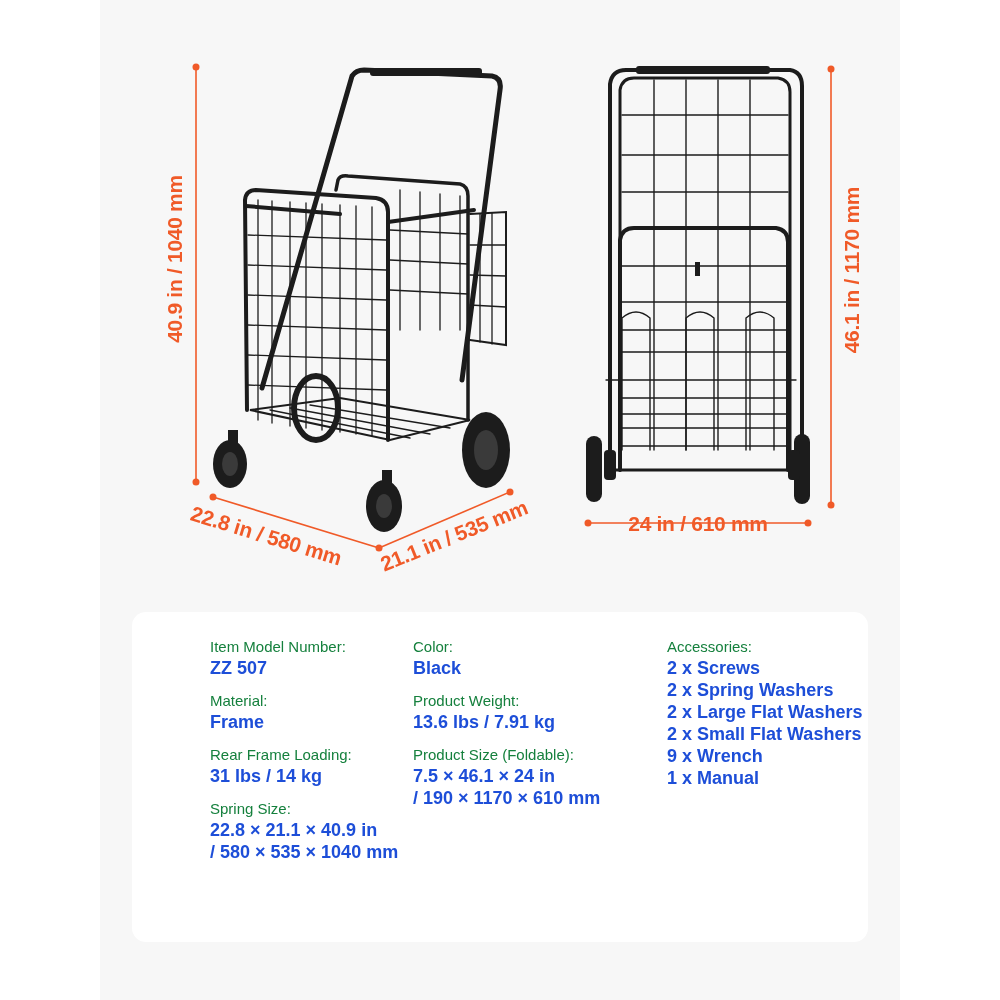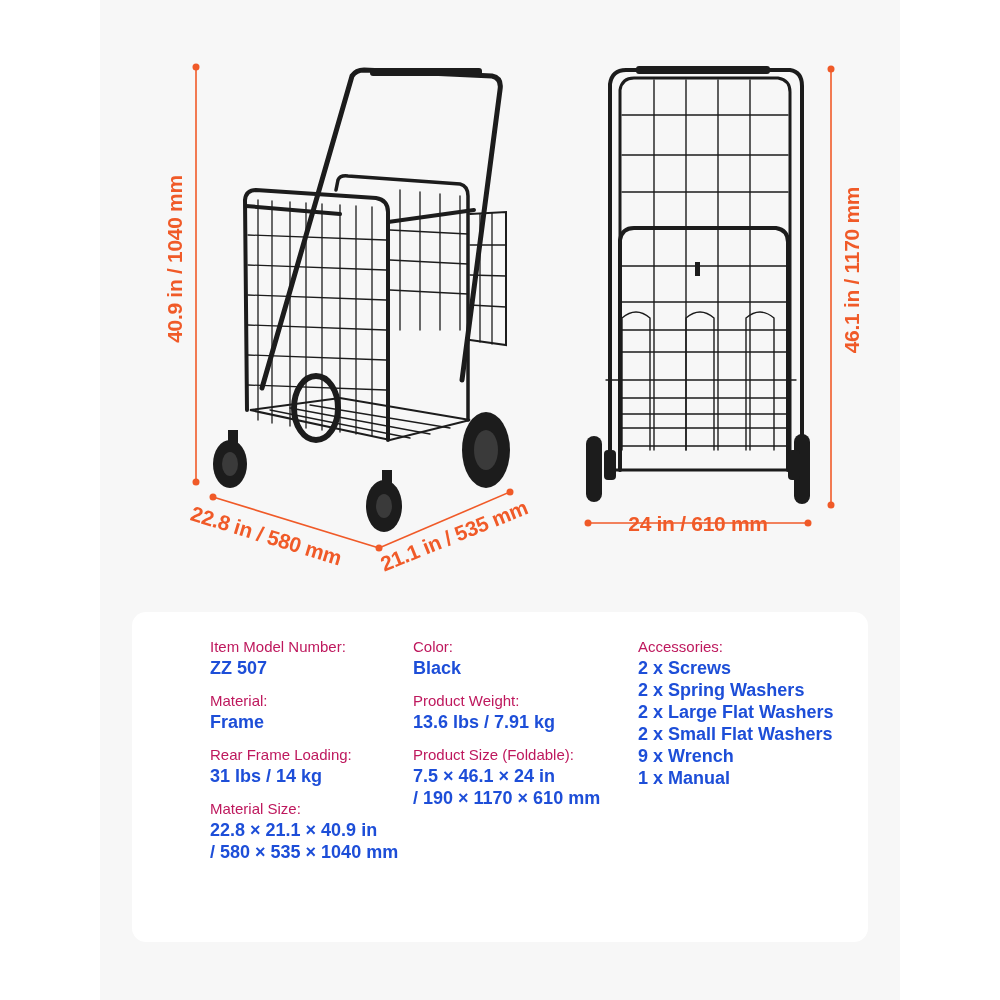--- a/index.html
+++ b/index.html
@@ -5,21 +5,21 @@
   html, body { margin:0; padding:0; }
   body { width:1000px; height:1000px; background:#ffffff; position:relative; overflow:hidden;
          font-family:"Liberation Sans", "DejaVu Sans", sans-serif; }
   .panel { position:absolute; left:100px; top:0; width:800px; height:1000px; background:#f7f7f7; }
   .dim-text { position:absolute; color:#f05a28; font-weight:bold; font-size:21px; white-space:nowrap;
               transform-origin:center center; letter-spacing:-0.3px; }
   .card { position:absolute; left:132px; top:612px; width:736px; height:330px; background:#ffffff;
           border-radius:14px; }
   .col { position:absolute; top:24px; }
   .spec { margin-bottom:11px; }
-  .label { color:#be185d; font-size:15px; line-height:21px; }
+  .label { color:#15803d; font-size:15px; line-height:21px; }
   .value { color:#1d4ed8; font-size:18px; font-weight:bold; line-height:22px; }
   svg { position:absolute; left:0; top:0; }
 </style>
 </head>
 <body>
 
 <div class="panel"></div>
 
 <svg width="1000" height="600" viewBox="0 0 1000 600">
 
@@ -151,21 +151,21 @@
     </div>
     <div class="spec">
       <div class="label">Material:</div>
       <div class="value">Frame</div>
     </div>
     <div class="spec">
       <div class="label">Rear Frame Loading:</div>
       <div class="value">31 lbs / 14 kg</div>
     </div>
     <div class="spec">
-      <div class="label">Material Size:</div>
+      <div class="label">Spring Size:</div>
       <div class="value">22.8  × 21.1  × 40.9 in</div>
       <div class="value">/ 580 × 535 × 1040 mm</div>
     </div>
   </div>
 
   <div class="col" style="left:281px;">
     <div class="spec">
       <div class="label">Color:</div>
       <div class="value">Black</div>
     </div>
@@ -173,21 +173,21 @@
       <div class="label">Product Weight:</div>
       <div class="value">13.6 lbs / 7.91 kg</div>
     </div>
     <div class="spec">
       <div class="label">Product Size (Foldable):</div>
       <div class="value">7.5 × 46.1 × 24 in</div>
       <div class="value">/ 190 × 1170 × 610 mm</div>
     </div>
   </div>
 
-  <div class="col" style="left:506px;">
+  <div class="col" style="left:535px;">
     <div class="label">Accessories:</div>
     <div class="value">2 x Screws</div>
     <div class="value">2 x Spring Washers</div>
     <div class="value">2 x Large Flat Washers</div>
     <div class="value">2 x Small Flat Washers</div>
     <div class="value">9 x Wrench</div>
     <div class="value">1 x Manual</div>
   </div>
 </div>
 

